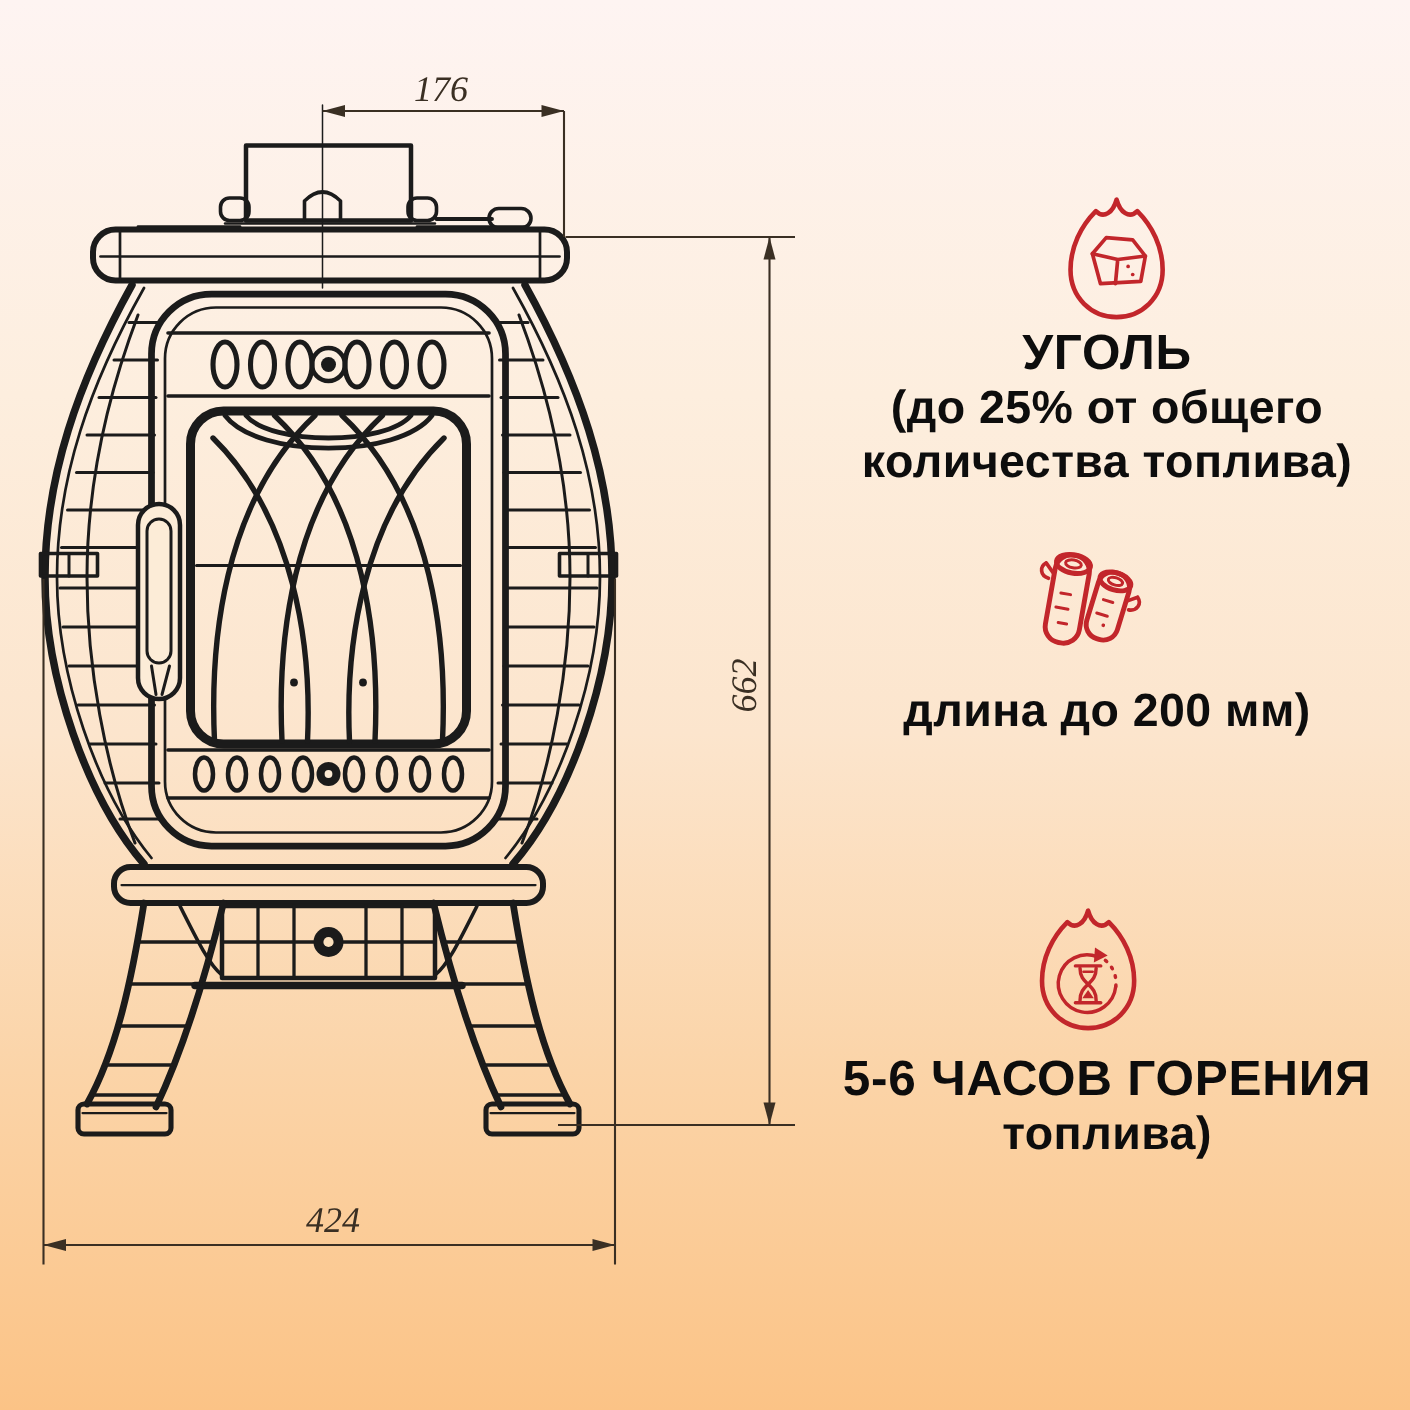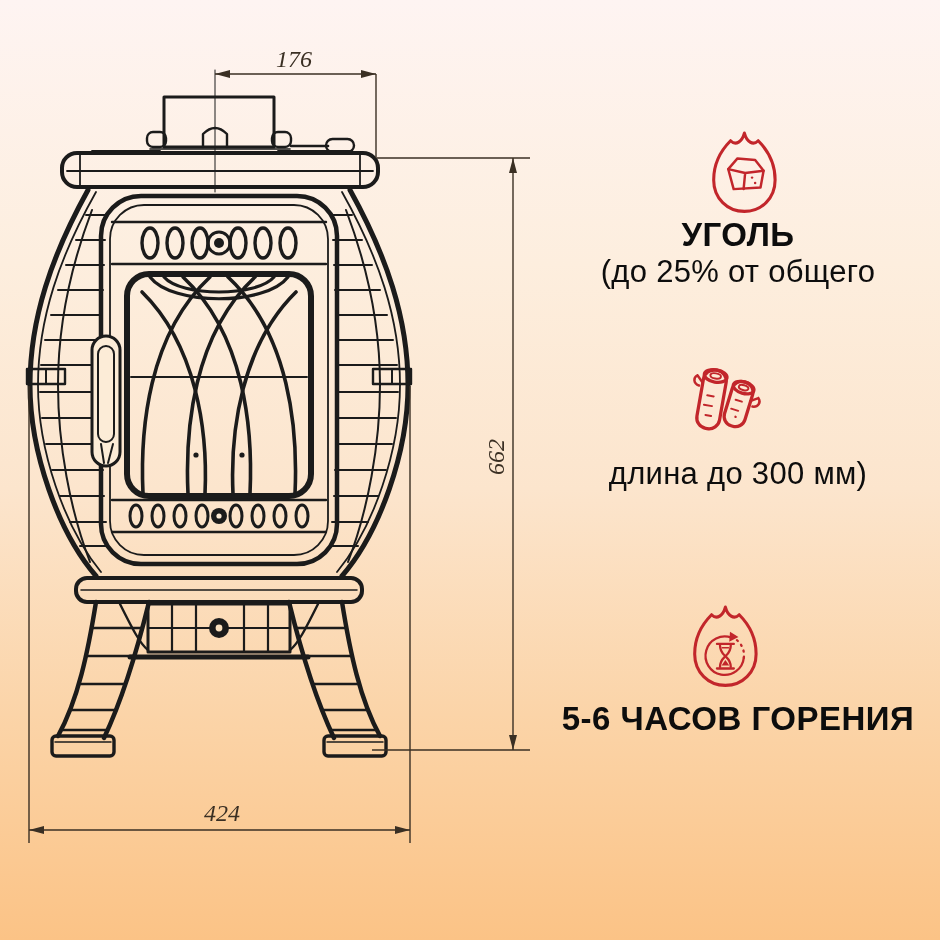--- a/index.html
+++ b/index.html
@@ -14,21 +14,21 @@
   .feature{
     position:absolute;left:540px;width:396px;
     display:flex;flex-direction:column;align-items:center;
     text-align:left;color:#0d0d0d;
   }
   .feature .icon{display:block;}
   .feature-title{
     font-size:33px;font-weight:700;line-height:38px;letter-spacing:.5px;white-space:nowrap;
   }
   .feature-line{
-    font-size:31px;font-weight:400;line-height:36px;letter-spacing:.3px;white-space:nowrap;
+    font-size:31px;font-weight:700;line-height:36px;letter-spacing:.3px;white-space:nowrap;
   }
   #f1{top:130px}
   #f2{top:360px}
   #f3{top:604px}
   #f1 .icon{height:86px;margin-bottom:0px;transform:translateX(6px)}
   #f2 .icon{height:82px;margin-bottom:14px;transform:translateX(-12px)}
   #f3 .icon{height:86px;margin-bottom:10px;transform:translateX(-13px)}
 </style>
 </head>
 <body>
@@ -237,20 +237,21 @@
         <g stroke-width="3.2">
           <path d="M29,51 L41,37 L64,39 L75,53 L71,75 L36,77 Z"></path>
           <path d="M29,51 L51,56 L75,53 M51,56 L49,77"></path>
         </g>
         <circle cx="60" cy="62" r="1.6" fill="#c2262b" stroke="none"></circle>
         <circle cx="64" cy="69" r="1.6" fill="#c2262b" stroke="none"></circle>
       </g>
     </svg>
     <div class="feature-title">УГОЛЬ</div>
     <div class="feature-line">(до 25% от общего</div>
+    <div class="feature-line">количества топлива)</div>
   </div>
 
   <div class="feature" id="f2">
     <svg class="icon" viewBox="0 0 100 100">
       <g stroke="#c2262b" fill="none" stroke-width="4" stroke-linecap="round" stroke-linejoin="round">
         <g transform="rotate(10 32 50)">
           <rect x="18" y="12" width="28" height="72" rx="13"></rect>
           <ellipse cx="32" cy="19" rx="14" ry="7.5"></ellipse>
           <ellipse cx="32" cy="19" rx="6.5" ry="3.2" stroke-width="2.4"></ellipse>
           <path d="M18,30 L10,22 M10,22 C5,26 7,33 14,34" stroke-width="3"></path>
@@ -259,35 +260,36 @@
         <g transform="rotate(17 66 55)">
           <rect x="52" y="26" width="26" height="56" rx="12"></rect>
           <ellipse cx="65" cy="33" rx="13" ry="7"></ellipse>
           <ellipse cx="65" cy="33" rx="6" ry="3" stroke-width="2.4"></ellipse>
           <path d="M78,46 L86,40 M86,40 C91,44 89,51 82,52" stroke-width="3"></path>
           <path d="M60,50 h8 M58,62 h9" stroke-width="2.4"></path>
           <circle cx="66" cy="70" r="1.5" fill="#c2262b" stroke="none"></circle>
         </g>
       </g>
     </svg>
-    <div class="feature-line">длина до 300 мм)</div>
+    <div class="feature-line">длина до 200 мм)</div>
   </div>
 
   <div class="feature" id="f3">
     <svg class="icon" viewBox="0 0 100 112">
       <g stroke="#c2262b" fill="none" stroke-width="4" stroke-linecap="round" stroke-linejoin="round">
         <path d="M50,4 C47,15 39,21 32,14 C19,27 10,45 10,65 C10,89 28,106 50,106 C72,106 90,89 90,65 C90,45 81,27 68,14 C61,21 53,15 50,4 Z"></path>
         <g stroke-width="3">
           <path d="M58,44 A25,25 0 1 0 74,70"></path>
           <path d="M74,70 A25,25 0 0 0 60,44" stroke-dasharray="1.5 6.5"></path>
           <path d="M56,36 L67,43 L55,49 Z" fill="#c2262b" stroke="none"></path>
           <path d="M39,52 H61 M39,84 H61"></path>
           <path d="M43,54 C43,62 47,65 50,68 C47,71 43,74 43,82"></path>
           <path d="M57,54 C57,62 53,65 50,68 C53,71 57,74 57,82"></path>
           <path d="M45,80 L55,80 L50,73 Z" fill="#c2262b" stroke="none"></path>
           <path d="M46,57 H54" stroke-width="2.2"></path>
         </g>
       </g>
     </svg>
     <div class="feature-title">5-6 ЧАСОВ ГОРЕНИЯ</div>
+    <div class="feature-line">топлива)</div>
   </div>
 
 </div>
 
 </body></html>

